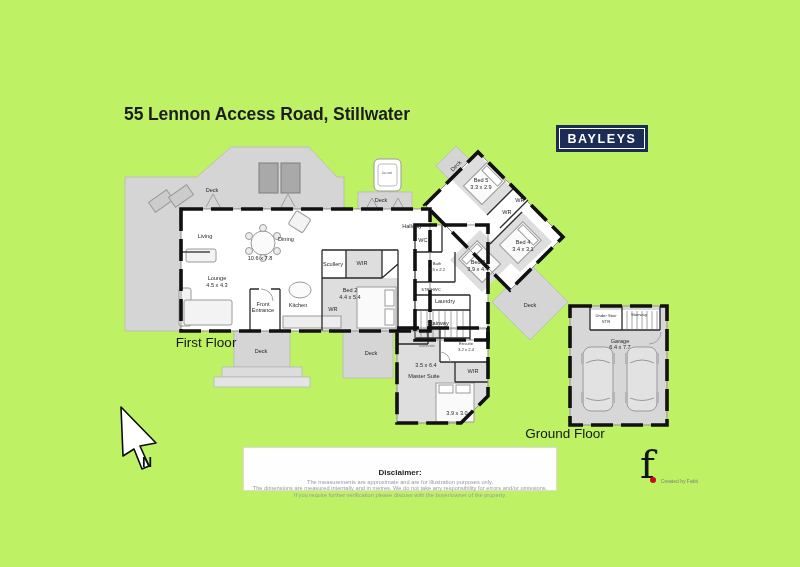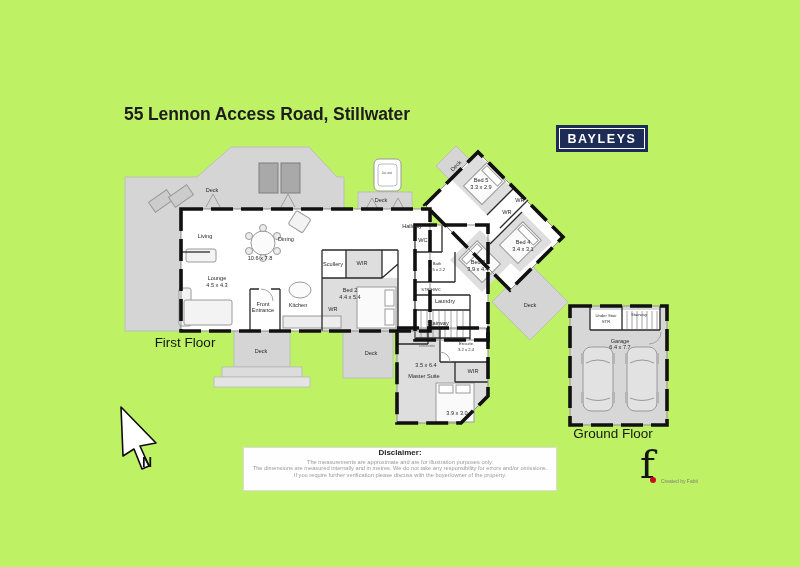--- a/index.html
+++ b/index.html
@@ -31,21 +31,21 @@
   .lbl.sm  { font-size:4.2px; color:#333; }
   .lbl.xs  { font-size:3.2px; color:#666; }
   .lbl.wrap{ white-space:normal; width:36px; }
   .lbl.rot45 { transform:translate(-50%,-50%) rotate(-45deg); }
   .lbl.floor { font-size:13.5px; color:#161616; }
   .lbl.north { font-size:14px; font-weight:700; color:#111; }
 
   .disclaimer {
     position:absolute; left:243px; top:447px; width:314px; height:44px;
     border:1px solid #dcdcdc; background:#fefefe; box-sizing:border-box;
-    text-align:center; padding-top:0; z-index:4;
+    text-align:center; padding-top:20px; z-index:4;
   }
   .disclaimer h3 { margin:0 0 1.5px 0; font-size:8px; color:#1e1e1e; }
   .disclaimer p  { margin:0 4px; font-size:5.7px; color:#9a9a9a; line-height:1.18; }
 
   .credit-f {
     position:absolute; left:640px; top:444px; font-family:"DejaVu Serif", serif;
     font-size:40px; line-height:1; color:#141414; z-index:4;
   }
   .credit-dot {
     position:absolute; left:650px; top:477px; width:6px; height:6px; border-radius:50%;
@@ -265,22 +265,22 @@
   <span class="lbl" style="left:424px;top:376px">Master Suite</span>
   <span class="lbl" style="left:473px;top:371px">WIR</span>
   <span class="lbl" style="left:457px;top:413px">3.9 x 3.0</span>
 
   <span class="lbl sm" style="left:606px;top:316px">Under Stair</span>
   <span class="lbl sm" style="left:606px;top:322px">STR</span>
   <span class="lbl sm" style="left:639px;top:315px">Stairway</span>
   <span class="lbl" style="left:620px;top:341px">Garage</span>
   <span class="lbl" style="left:620px;top:347px">6.4 x 7.7</span>
 
-  <span class="lbl floor" style="left:185px;top:343px">First Floor</span>
-  <span class="lbl floor" style="left:613px;top:434px">Ground Floor</span>
+  <span class="lbl floor" style="left:206px;top:343px">First Floor</span>
+  <span class="lbl floor" style="left:565px;top:434px">Ground Floor</span>
 
   <span class="lbl north" style="left:147px;top:462px">N</span>
 
   <div class="disclaimer">
     <h3>Disclaimer:</h3>
     <p>The measurements are approximate and are for illustration purposes only.</p>
     <p>The dimensions are measured internally and in metres. We do not take any responsibility for errors and/or omissions.</p>
     <p>If you require further verification please discuss with the buyer/owner of the property.</p>
   </div>
 

